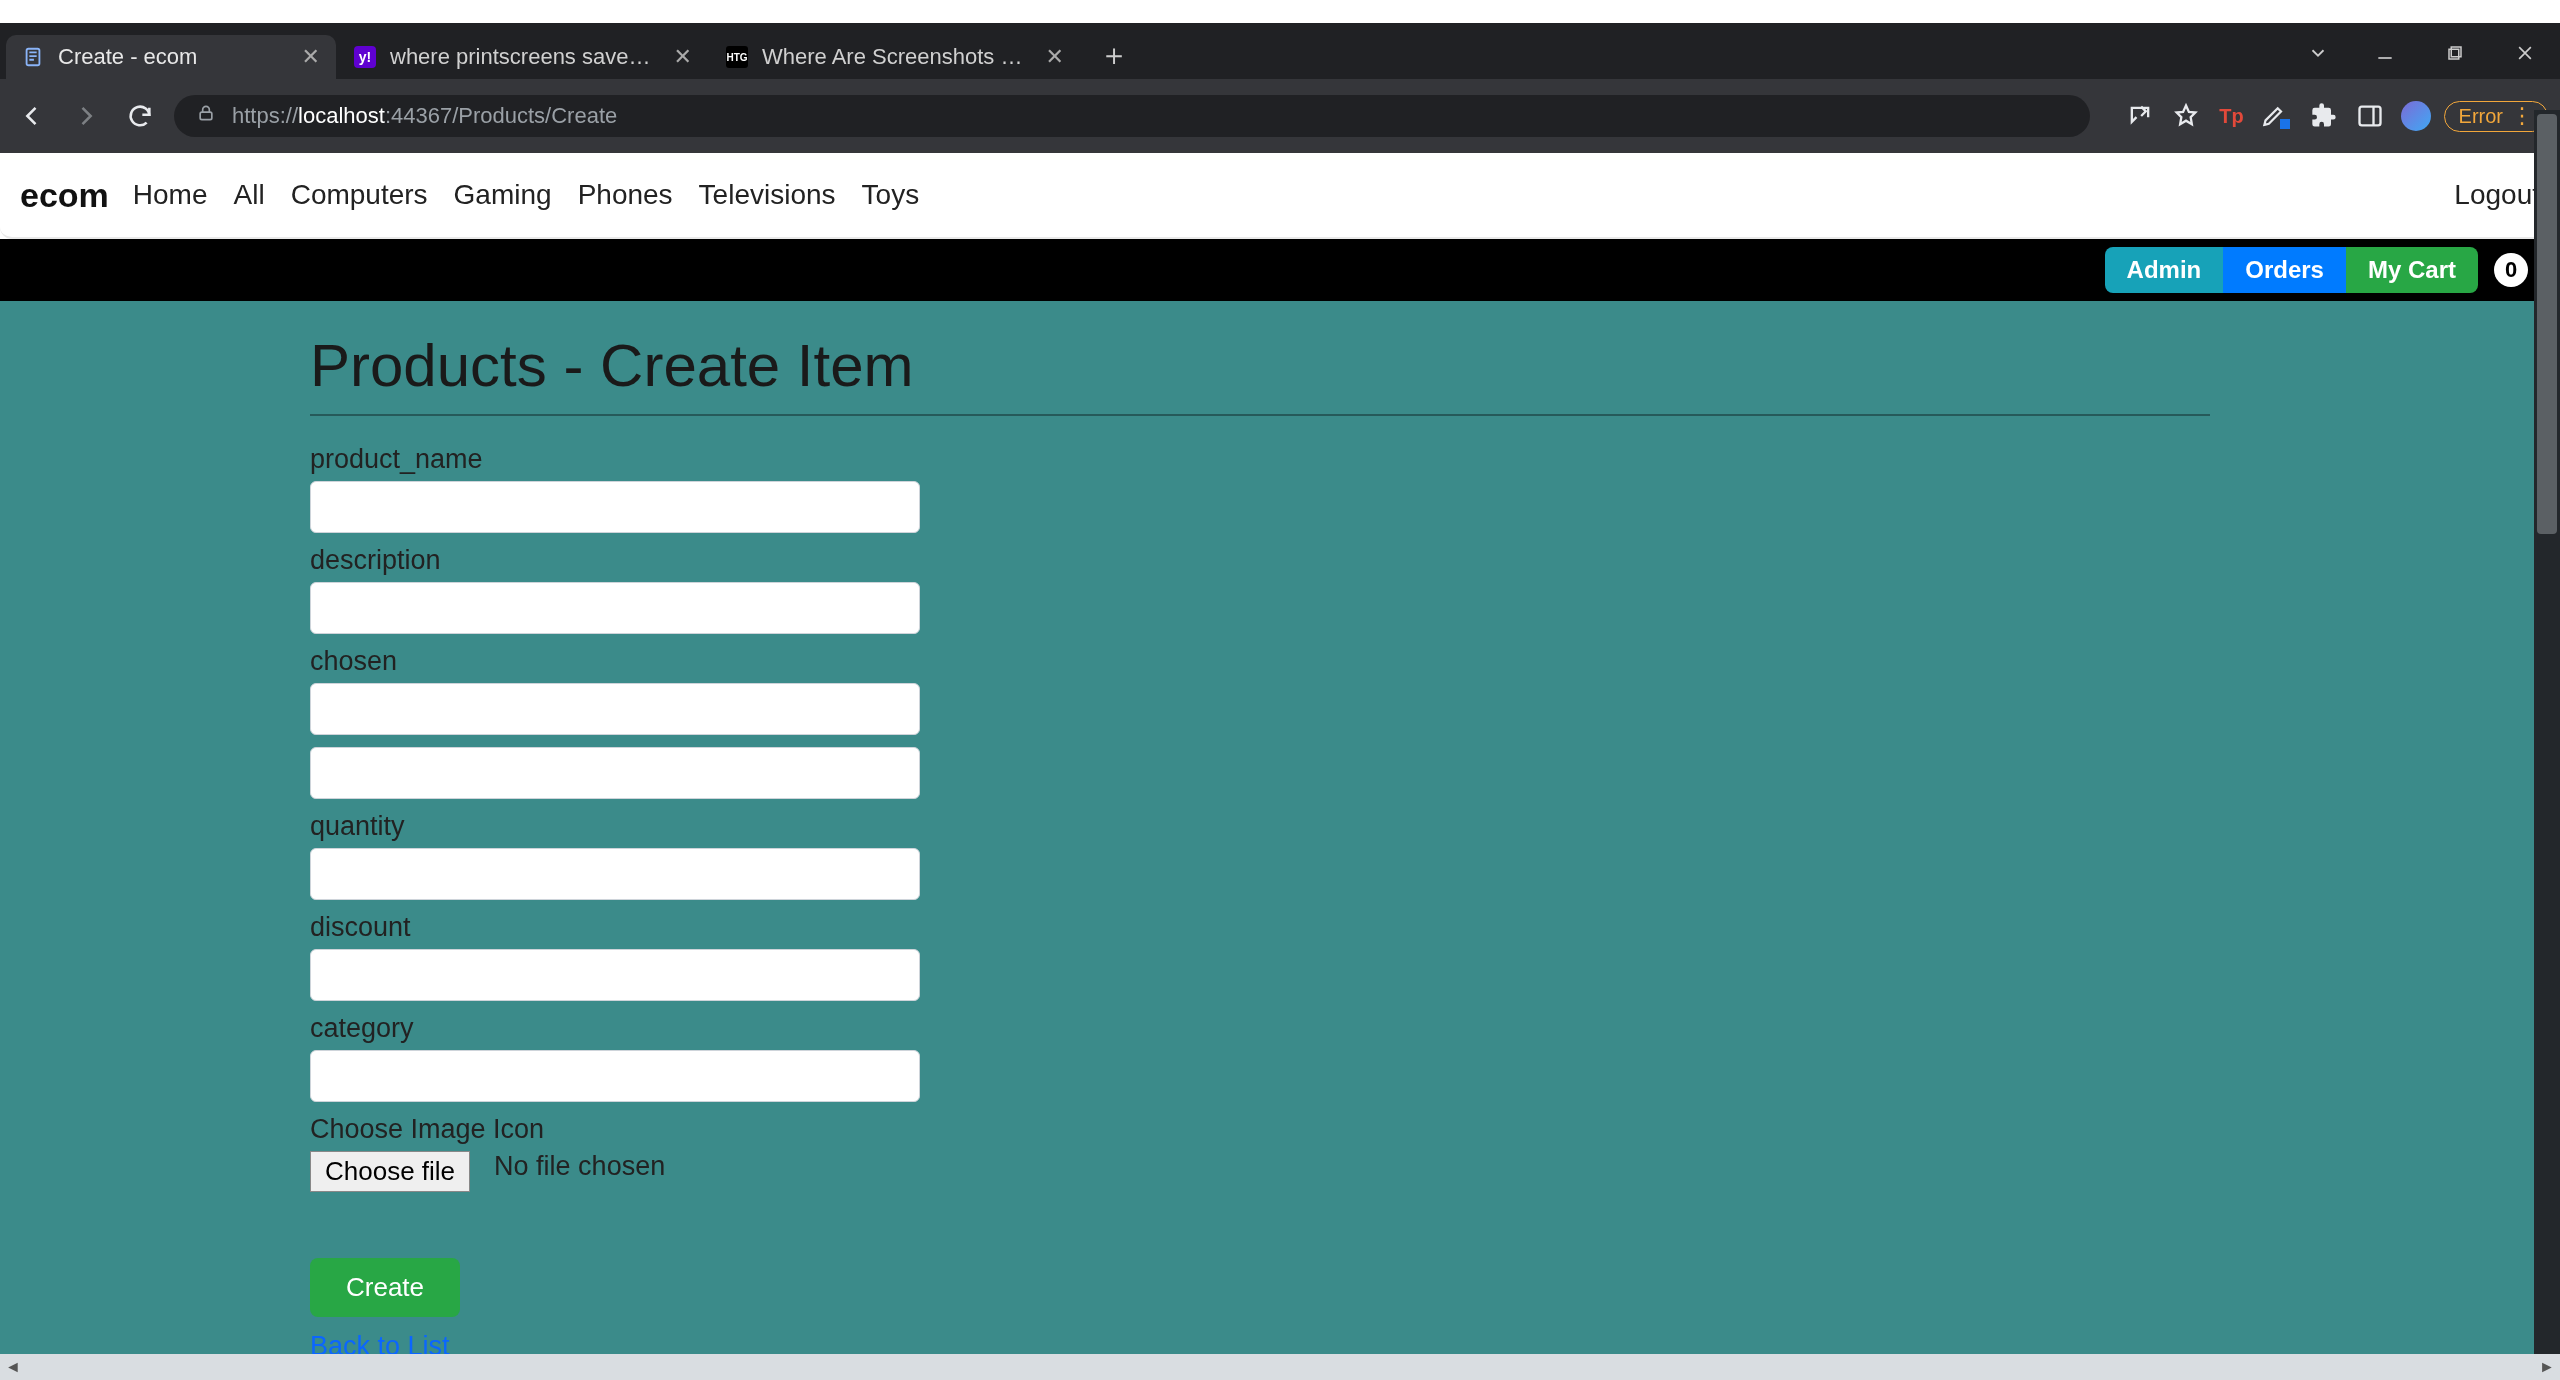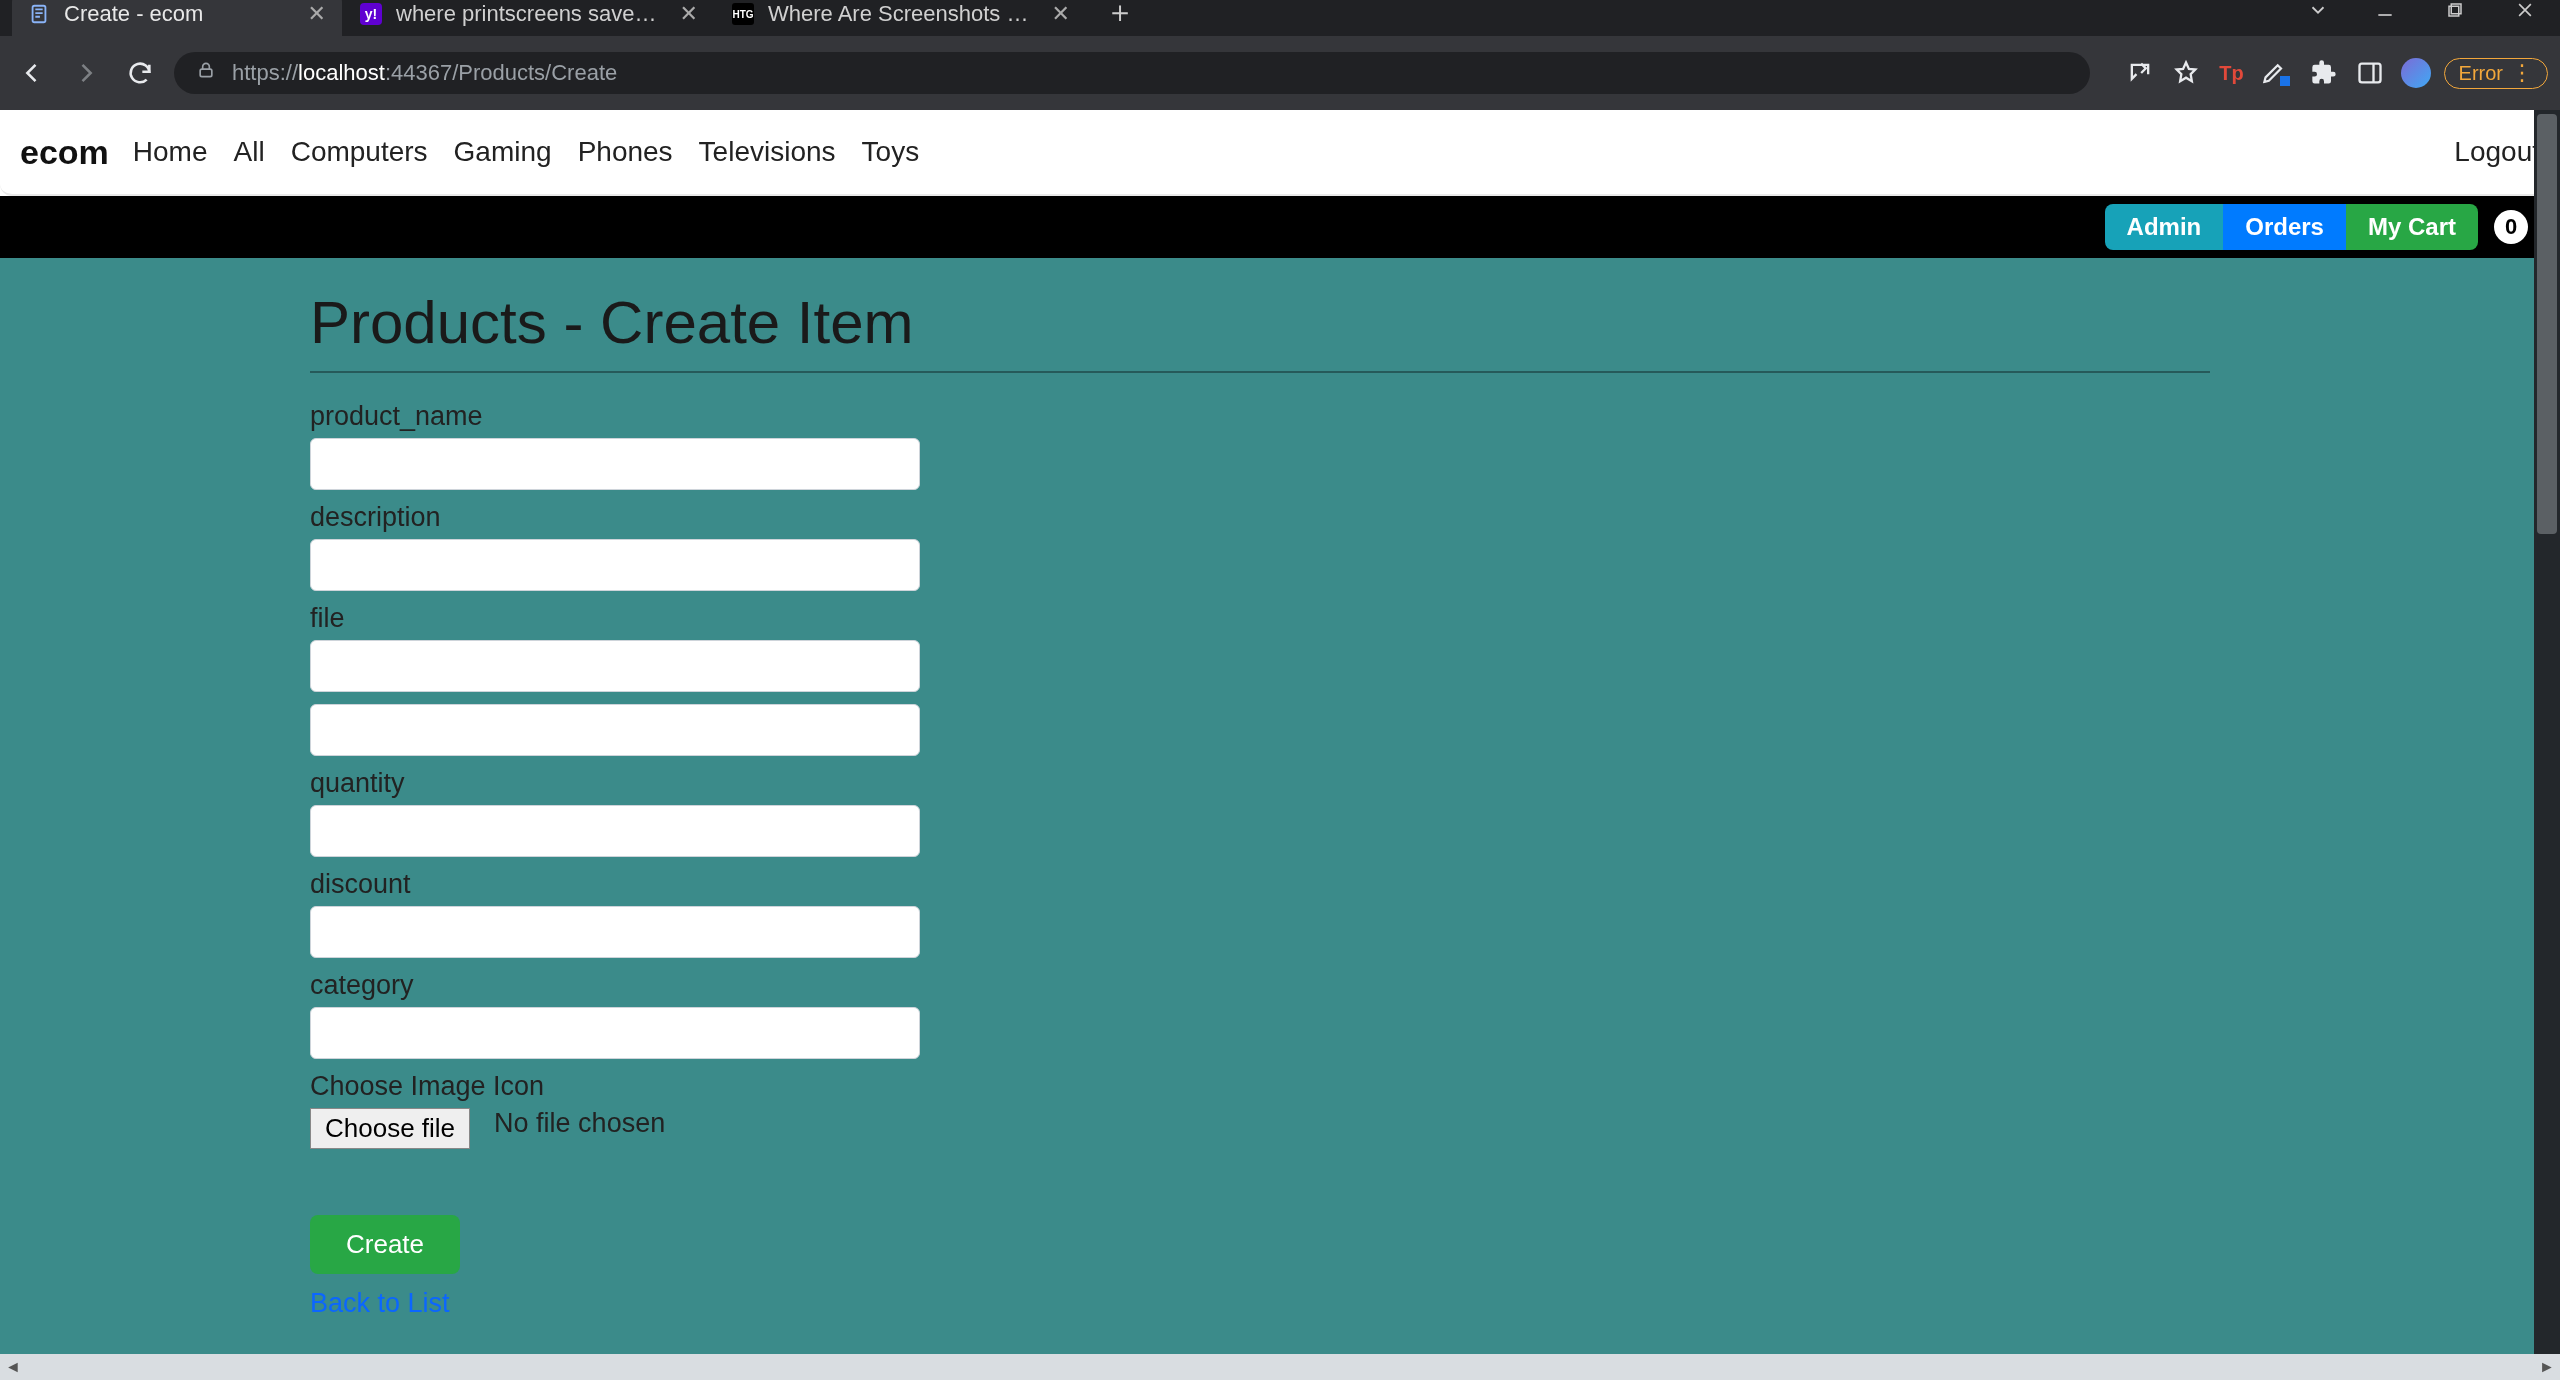--- a/index.html
+++ b/index.html
@@ -1,21 +1,21 @@
 <!DOCTYPE html>
 <html><head>
 <meta charset="utf-8">
 <style>
   * { box-sizing: border-box; margin: 0; padding: 0; }
   html, body { width: 2560px; height: 1380px; font-family: "Segoe UI", Arial, sans-serif; overflow: hidden; }
 
   
   .chrome { background:#202124; color:#ccc; }
   
-  .titlebar { display:flex; align-items:flex-end; height:36px; background:#202124; padding-left:12px; }
+  .titlebar { display:flex; align-items:flex-end; height:56px; background:#202124; padding-left:6px;margin-top:23px; }
   .tab { display:flex; align-items:center; height:44px; padding:0 16px; min-width:330px; max-width:370px;
          border-top-left-radius:10px; border-top-right-radius:10px; font-size:22px; color:#d0d0d0;
          position:relative; margin-right:2px; }
   .tab.active { background:#35363a; color:#e8e8e8; }
   .tab .favicon { width:22px; height:22px; margin-right:14px; display:inline-flex; align-items:center; justify-content:center; }
   .tab .title { flex:1; white-space:nowrap; overflow:hidden; text-overflow:ellipsis; }
   .tab .close { color:#aaa; font-size:22px; margin-left:12px; }
   .newtab { width:40px; height:40px; border-radius:50%; display:flex; align-items:center; justify-content:center;
             color:#ccc; font-size:30px; margin-left:12px; margin-bottom:4px; }
   .win-controls { margin-left:auto; display:flex; align-items:center; height:52px; }
@@ -255,21 +255,21 @@
 
       <div class="form-row">
         <label class="form-label">product_name</label>
         <input class="form-input" style="">
       </div>
       <div class="form-row">
         <label class="form-label">description</label>
         <input class="form-input" style="">
       </div>
       <div class="form-row">
-        <label class="form-label">file</label>
+        <label class="form-label">chosen</label>
         <input class="form-input" style="">
       </div>
       <div class="form-row">
         <input class="form-input" style="">
       </div>
       <div class="form-row">
         <label class="form-label">quantity</label>
         <input class="form-input" style="">
       </div>
       <div class="form-row">

